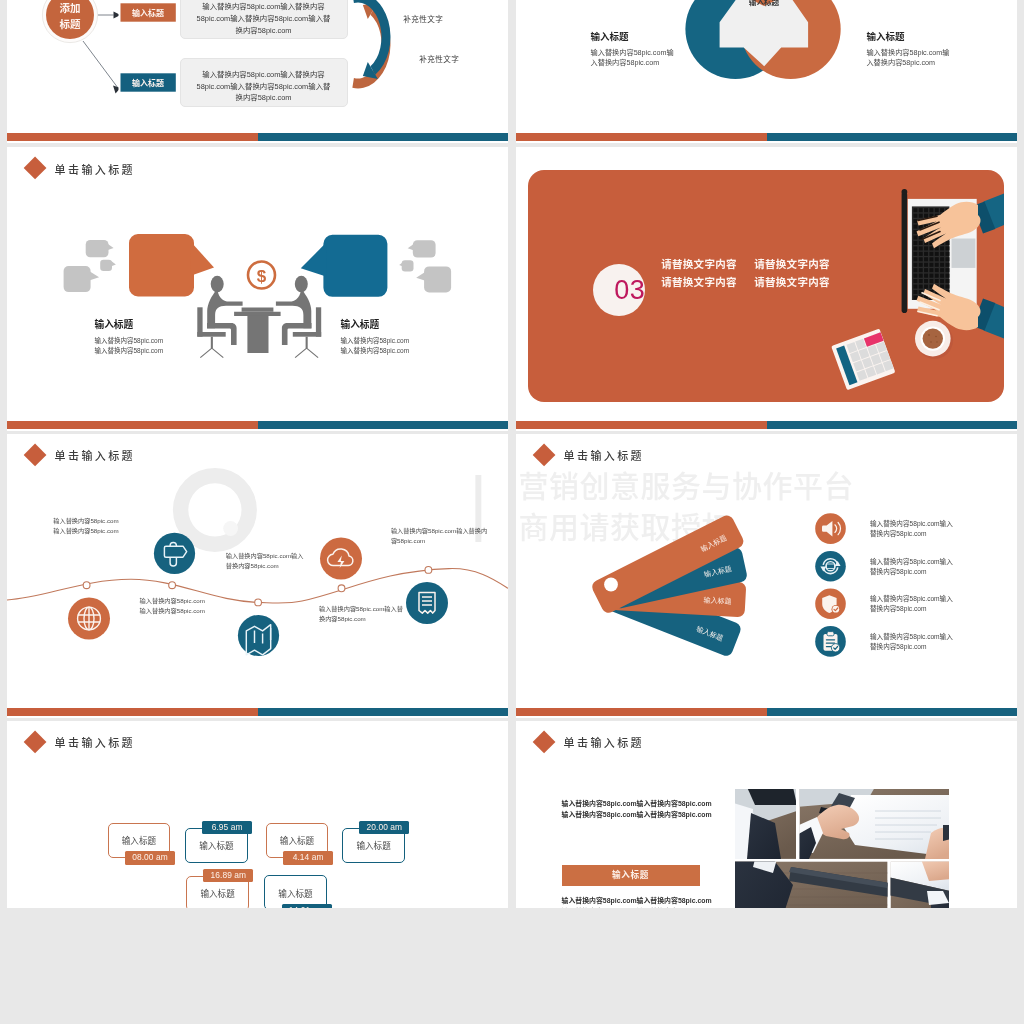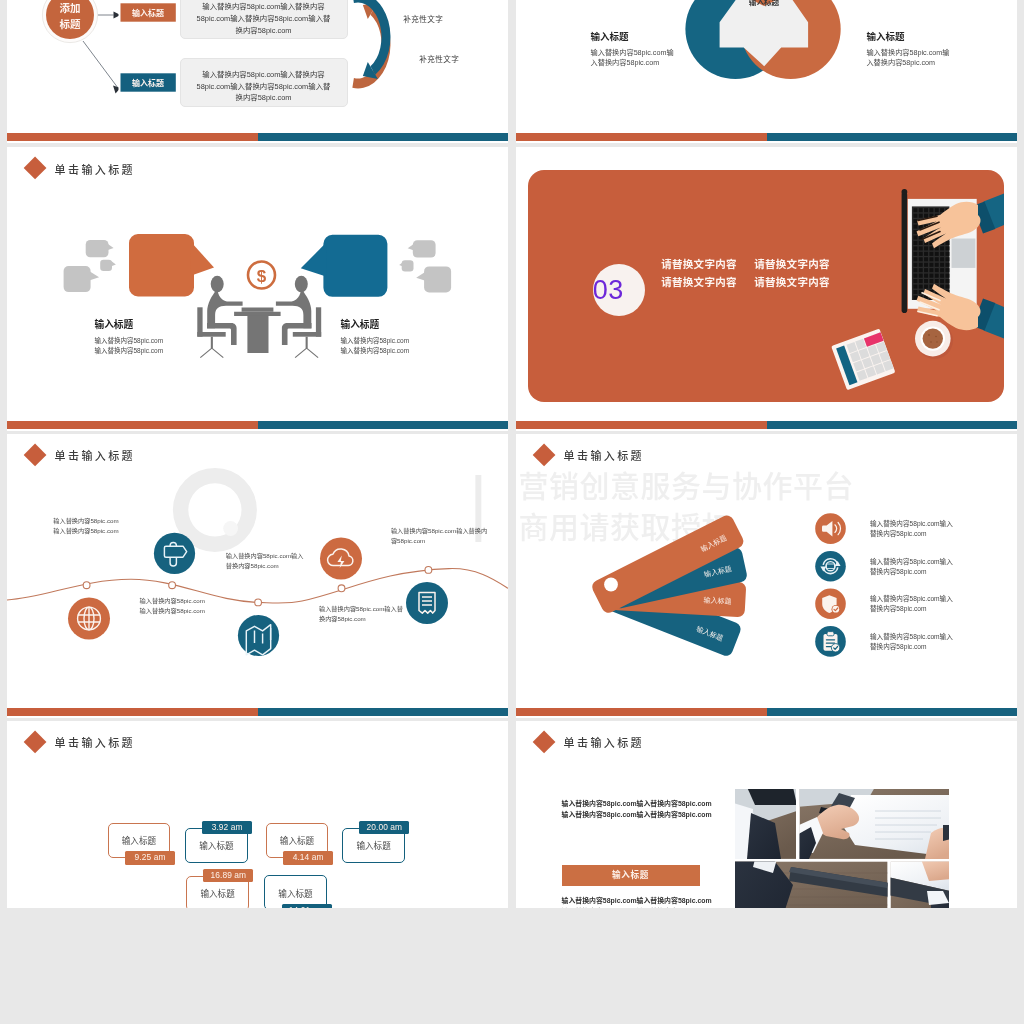--- a/index.html
+++ b/index.html
@@ -360,21 +360,21 @@
               <rect x="324.50" y="199.40" width="8.4" height="8.9"></rect>
               <rect x="333.80" y="199.40" width="8.4" height="8.9"></rect>
               <rect x="343.10" y="199.40" width="8.4" height="8.9"></rect>
               <rect x="352.40" y="199.40" width="8.4" height="8.9"></rect>
             </g>
         <rect x="343.1" y="170" width="17.7" height="8.9" fill="#e8336a"></rect>
       </g>
       <circle cx="376.4" cy="22" r="2.9" fill="#1d1d1d"></circle>
     </svg>
     <div style="position:absolute;left:64.7px;top:93.7px;width:52.5px;height:52.5px;border-radius:50%;background:#f8f2ef;">
-      <div style="font-size:27px;color:#6d28d9;text-align:left;line-height:53px;font-weight:400;letter-spacing:0.5px;">03</div>
+      <div style="font-size:27px;color:#be185d;text-align:right;line-height:53px;font-weight:400;letter-spacing:0.5px;">03</div>
     </div>
     <div style="position:absolute;left:133.2px;top:83.6px;">
       <div style="margin-top:2.9px;display:grid;grid-template-columns:93px auto;row-gap:2.2px;font-size:10.5px;color:#fdf5f1;letter-spacing:0.3px;font-weight:bold;">
         <span>请替换文字内容</span>
         <span>请替换文字内容</span>
         <span>请替换文字内容</span>
         <span>请替换文字内容</span>
       </div>
     </div>
   </div>
@@ -559,27 +559,27 @@
 
 <div class="slide" id="s7" style="left:7px;top:720.5px;">
   <div class="hdr" style="left:20.5px;top:11.5px;">
     <span class="dia" style="background:#c75e3c"></span>
     <span class="ht">单击输入标题</span>
   </div>
   <div class="sch" style="left:100.5px;top:102.3px;">
     <div class="sbox o">
           <span>输入标题</span>
         </div>
-    <div class="stime o br">9.25 am</div>
+    <div class="stime o br">08.00 am</div>
   </div>
   <div class="sch" style="left:178px;top:107px;">
     <div class="sbox b">
           <span>输入标题</span>
         </div>
-    <div class="stime b tl">3.92 am</div>
+    <div class="stime b tl">6.95 am</div>
   </div>
   <div class="sch" style="left:258.6px;top:102.3px;">
     <div class="sbox o">
           <span>输入标题</span>
         </div>
     <div class="stime o br">4.14 am</div>
   </div>
   <div class="sch" style="left:335.2px;top:107px;">
     <div class="sbox b">
           <span>输入标题</span>

